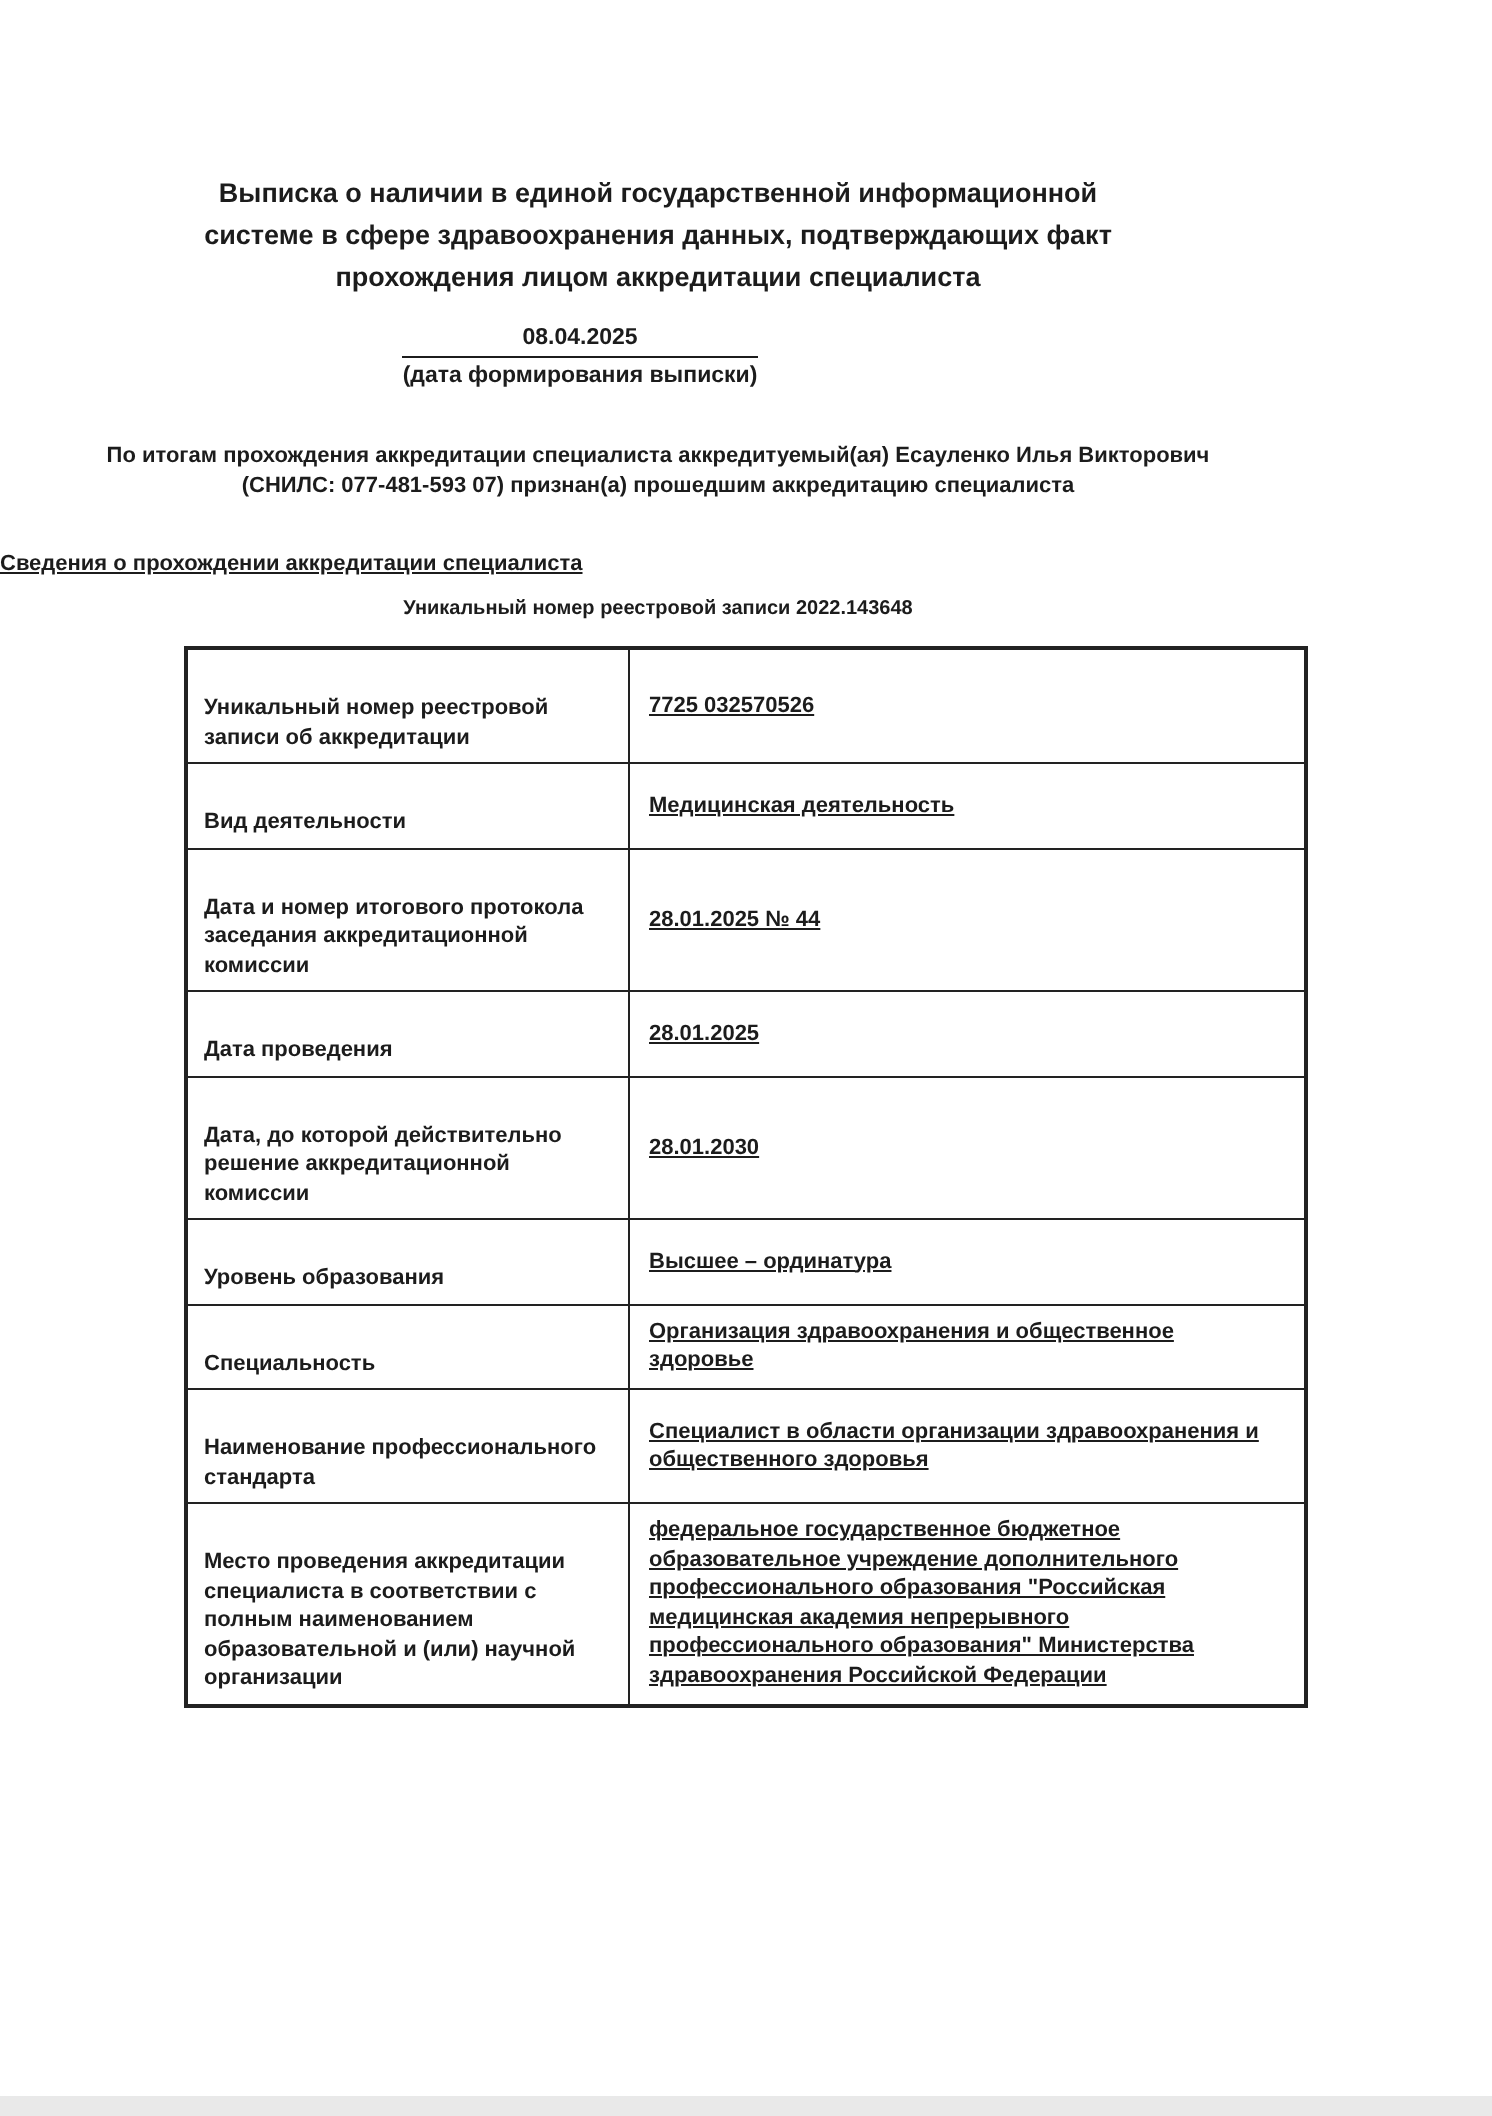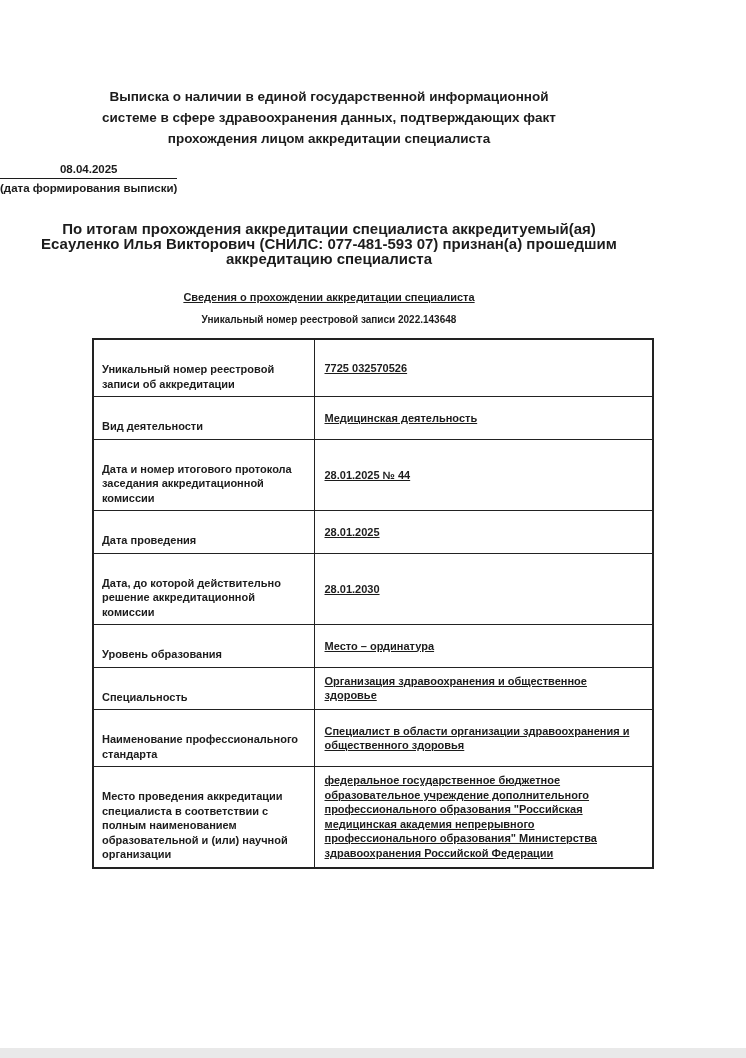--- a/index.html
+++ b/index.html
@@ -21,21 +21,21 @@
     padding-top: 86px;
   }
   .doc-title {
     text-align: center;
     font-weight: 700;
     font-size: 13.5px;
     line-height: 21px;
   }
   .date-row {
     display: flex;
-    justify-content: flex-start;
+    justify-content: center;
     margin-top: 14px;
     padding-right: 78px;
   }
   .date-block {
     display: inline-block;
     text-align: center;
   }
   .date-value {
     font-weight: 700;
     font-size: 11.5px;
@@ -45,26 +45,25 @@
   .date-caption {
     font-weight: 700;
     font-size: 11.5px;
     margin-top: 3px;
   }
   .intro {
     margin: 27px auto 0 auto;
     max-width: 580px;
     text-align: center;
     font-weight: 700;
-    font-size: 15px;
+    font-size: 11px;
     line-height: 15px;
   }
   .section-heading {
     margin-top: 25px;
-    text-align: center;
     font-weight: 700;
     font-size: 11px;
     text-decoration: underline;
   }
   .registry-heading {
     margin-top: 11px;
     text-align: center;
     font-weight: 700;
     font-size: 10px;
   }
@@ -141,21 +140,21 @@
       <tr>
         <td class="cell-label">Дата проведения</td>
         <td class="cell-value">28.01.2025</td>
       </tr>
       <tr>
         <td class="cell-label">Дата, до которой действительно решение аккредитационной комиссии</td>
         <td class="cell-value">28.01.2030</td>
       </tr>
       <tr>
         <td class="cell-label">Уровень образования</td>
-        <td class="cell-value">Место – ординатура</td>
+        <td class="cell-value">Высшее – ординатура</td>
       </tr>
       <tr>
         <td class="cell-label">Специальность</td>
         <td class="cell-value">Организация здравоохранения и общественное здоровье</td>
       </tr>
       <tr>
         <td class="cell-label">Наименование профессионального стандарта</td>
         <td class="cell-value">Специалист в области организации здравоохранения и общественного здоровья</td>
       </tr>
       <tr>

